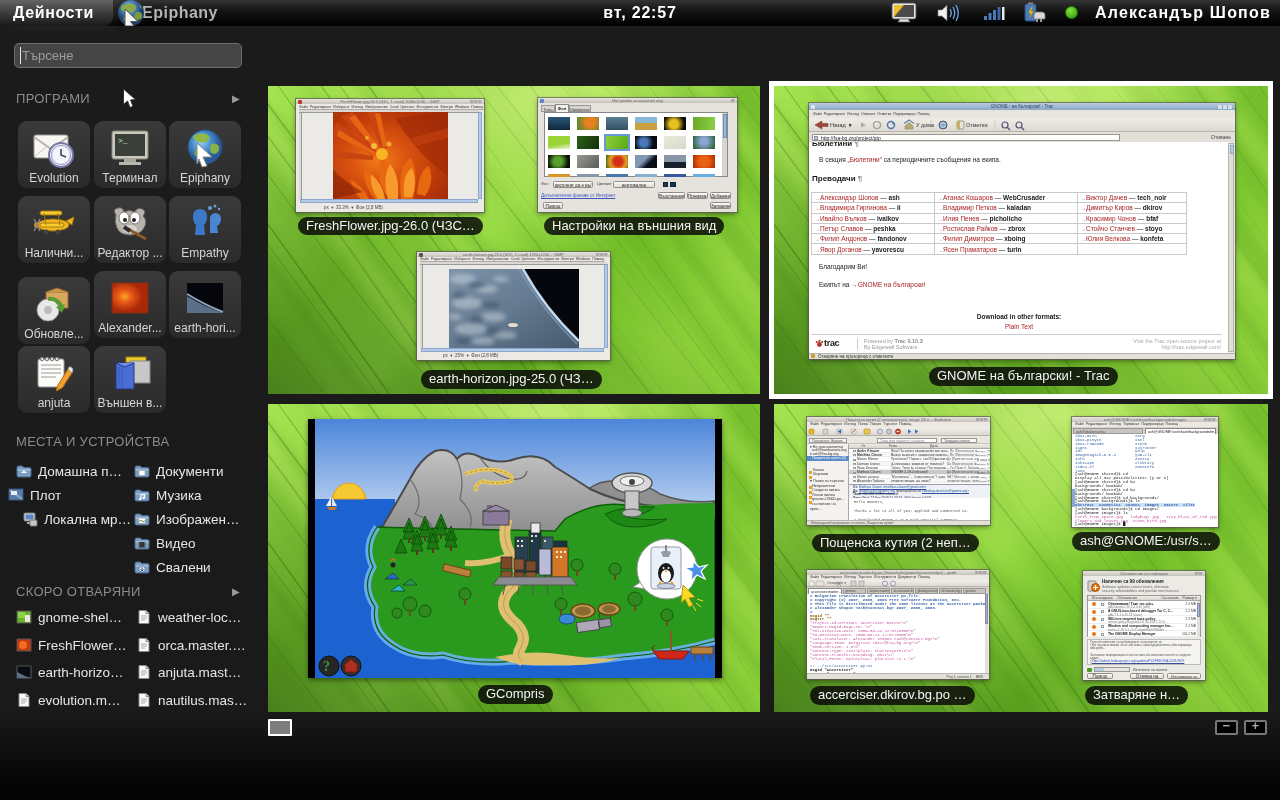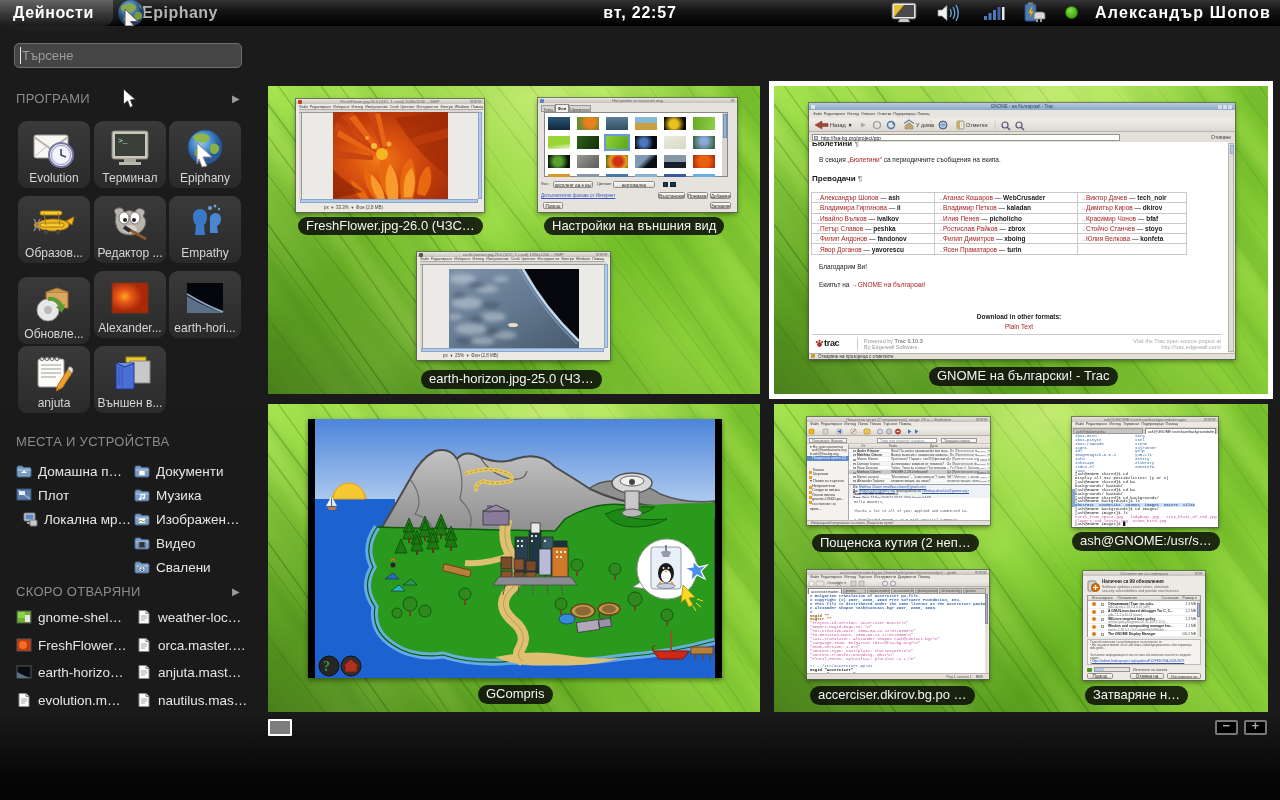--- a/index.html
+++ b/index.html
@@ -143,21 +143,21 @@
         <ellipse cx="21" cy="24" rx="16" ry="6" fill="#f0b820" stroke="#a87810"></ellipse>
         <rect x="8" y="10" width="22" height="4" rx="2" fill="#f8cc30" stroke="#a87810"></rect>
         <rect x="8" y="22" width="24" height="4" rx="2" fill="#f8cc30" stroke="#a87810"></rect>
         <path d="M12 12 L14 24 M26 12 L28 24" stroke="#a87810"></path>
         <path d="M34 20 L42 16 L40 24 Z" fill="#f0b820" stroke="#a87810"></path>
         <circle cx="5" cy="24" r="3" fill="#d09010"></circle>
         <path d="M2 18 L8 30 M2 30 L8 18" stroke="#888" stroke-width="1.4"></path>
         <circle cx="14" cy="31" r="2.4" fill="#444"></circle>
         <circle cx="26" cy="31" r="2.4" fill="#444"></circle>
       </svg>
-      <div class="lb">Образов...</div>
+      <div class="lb">Налични...</div>
     </div>
 <div class="tile" style="left:94px;top:196px">
       <svg class="ic" viewBox="0 0 44 44">
         <path d="M8 14 Q4 8 10 7 Q15 6 16 11 Q21 8 27 11 Q29 6 34 8 Q39 10 35 15 Q40 20 36 27 Q32 34 22 34 Q12 34 9 27 Q6 20 8 14Z" fill="#b8b4ac" stroke="#6a675f"></path>
         <ellipse cx="16" cy="17" rx="5" ry="6" fill="#fff" stroke="#777"></ellipse>
         <ellipse cx="27" cy="17" rx="5" ry="6" fill="#fff" stroke="#777"></ellipse>
         <circle cx="17" cy="19" r="2" fill="#222"></circle>
         <circle cx="26" cy="19" r="2" fill="#222"></circle>
         <ellipse cx="22" cy="28" rx="7" ry="4" fill="#d8d4cc"></ellipse>
         <path d="M20 28 L38 38" stroke="#8a5a28" stroke-width="3"></path>
@@ -312,21 +312,21 @@
         <path d="M10 1.5 L10 4.5 L13 4.5" fill="#ddd" stroke="#8a8a8a" stroke-width="1"></path>
         <path d="M5 7 H11 M5 9 H11 M5 11 H9" stroke="#aaa" stroke-width="1"></path>
       </g>
 </defs>
   </svg>
 <div id="places">
 <div class="pitem" style="left:16px;top:460px;width:118px"><svg class="fi" width="16" height="16">
         <use href="#fold"></use>
         <path d="M5 10 L8 7.5 L11 10 Z" fill="#fff"></path>
       </svg>Домашна п…</div>
-<div class="pitem" style="left:16px;top:484px;width:142px"><svg class="fi" width="16" height="16">
+<div class="pitem" style="left:8px;top:484px;width:142px"><svg class="fi" width="16" height="16">
         <rect x="1" y="2" width="14" height="11" fill="#5a7ca8" stroke="#36547a"></rect>
         <path d="M2 3 L14 12" stroke="#88a8cc" stroke-width="2"></path>
         <rect x="3" y="4" width="6" height="4" fill="#e8ecf4"></rect>
       </svg>Плот</div>
 <div class="pitem" style="left:22px;top:508px;width:118px"><svg class="fi" width="16" height="16">
         <rect x="2" y="2" width="11" height="8" rx="1" fill="#d8d8d4" stroke="#777"></rect>
         <rect x="3.5" y="3.5" width="8" height="5" fill="#5a88c8"></rect>
         <rect x="5" y="11" width="5" height="2" fill="#aaa"></rect>
         <rect x="8" y="9" width="7" height="6" rx="1" fill="#c8c8c4" stroke="#777"></rect>
       </svg>Локална мр…</div>

